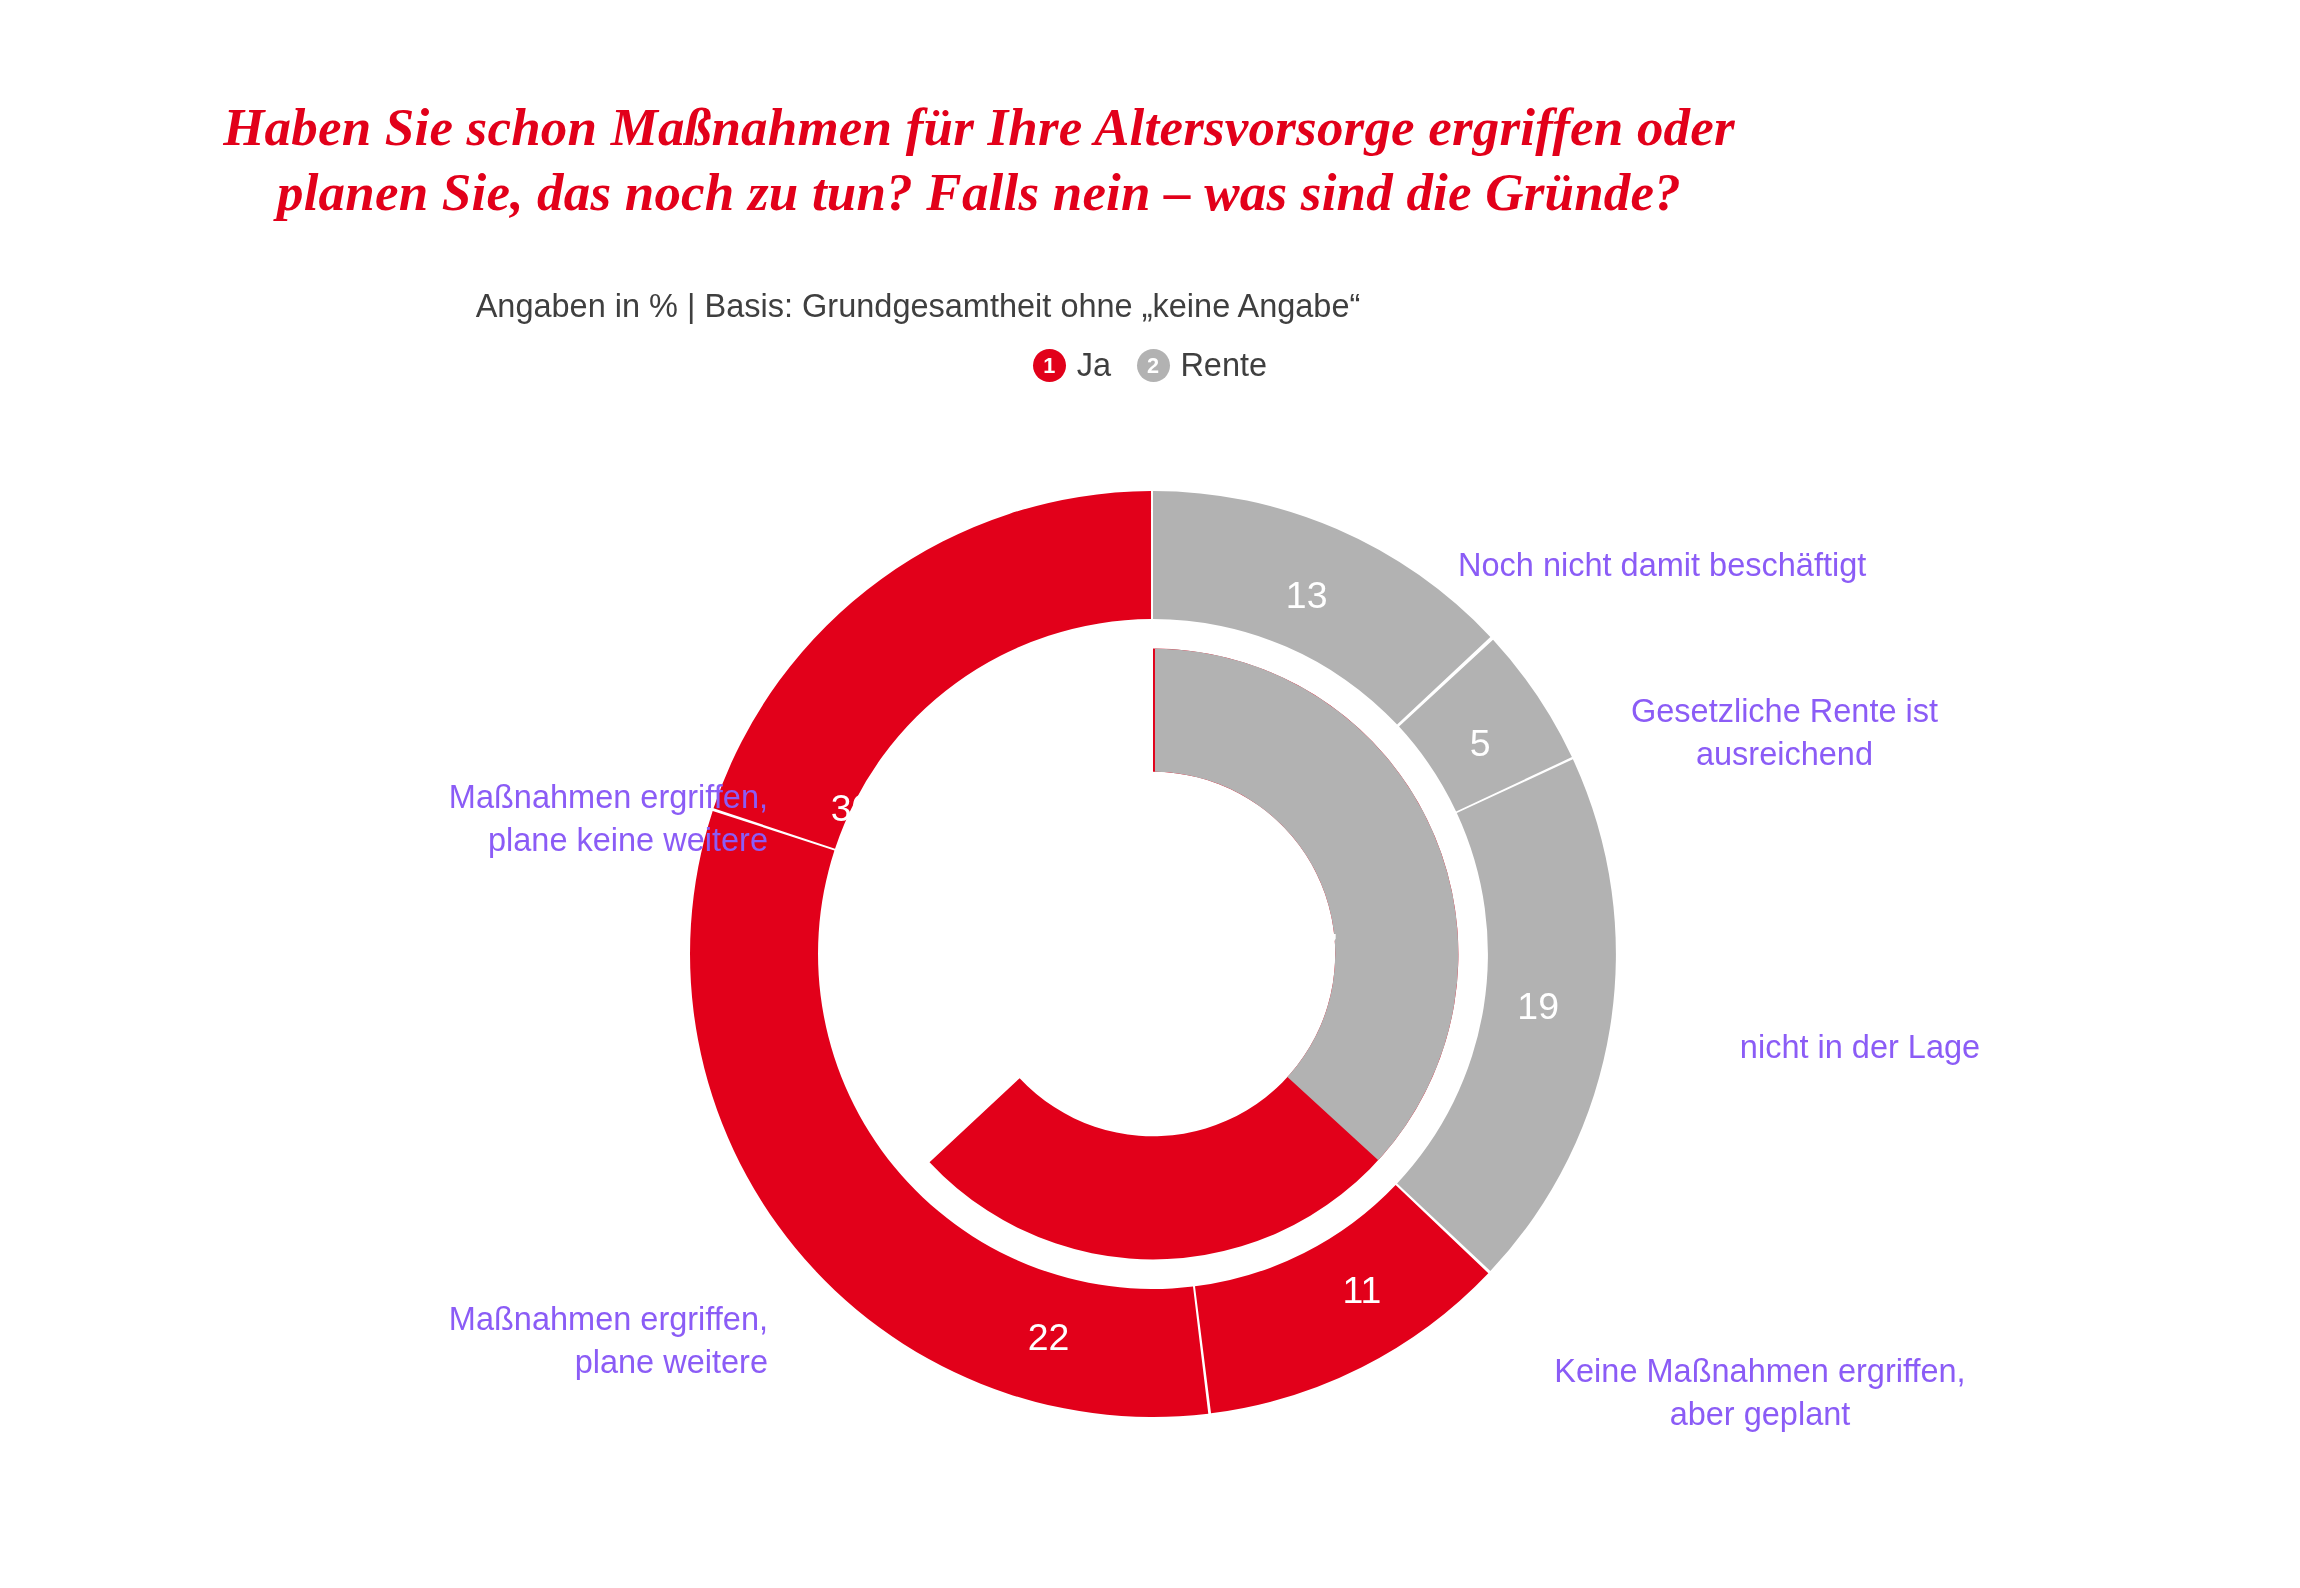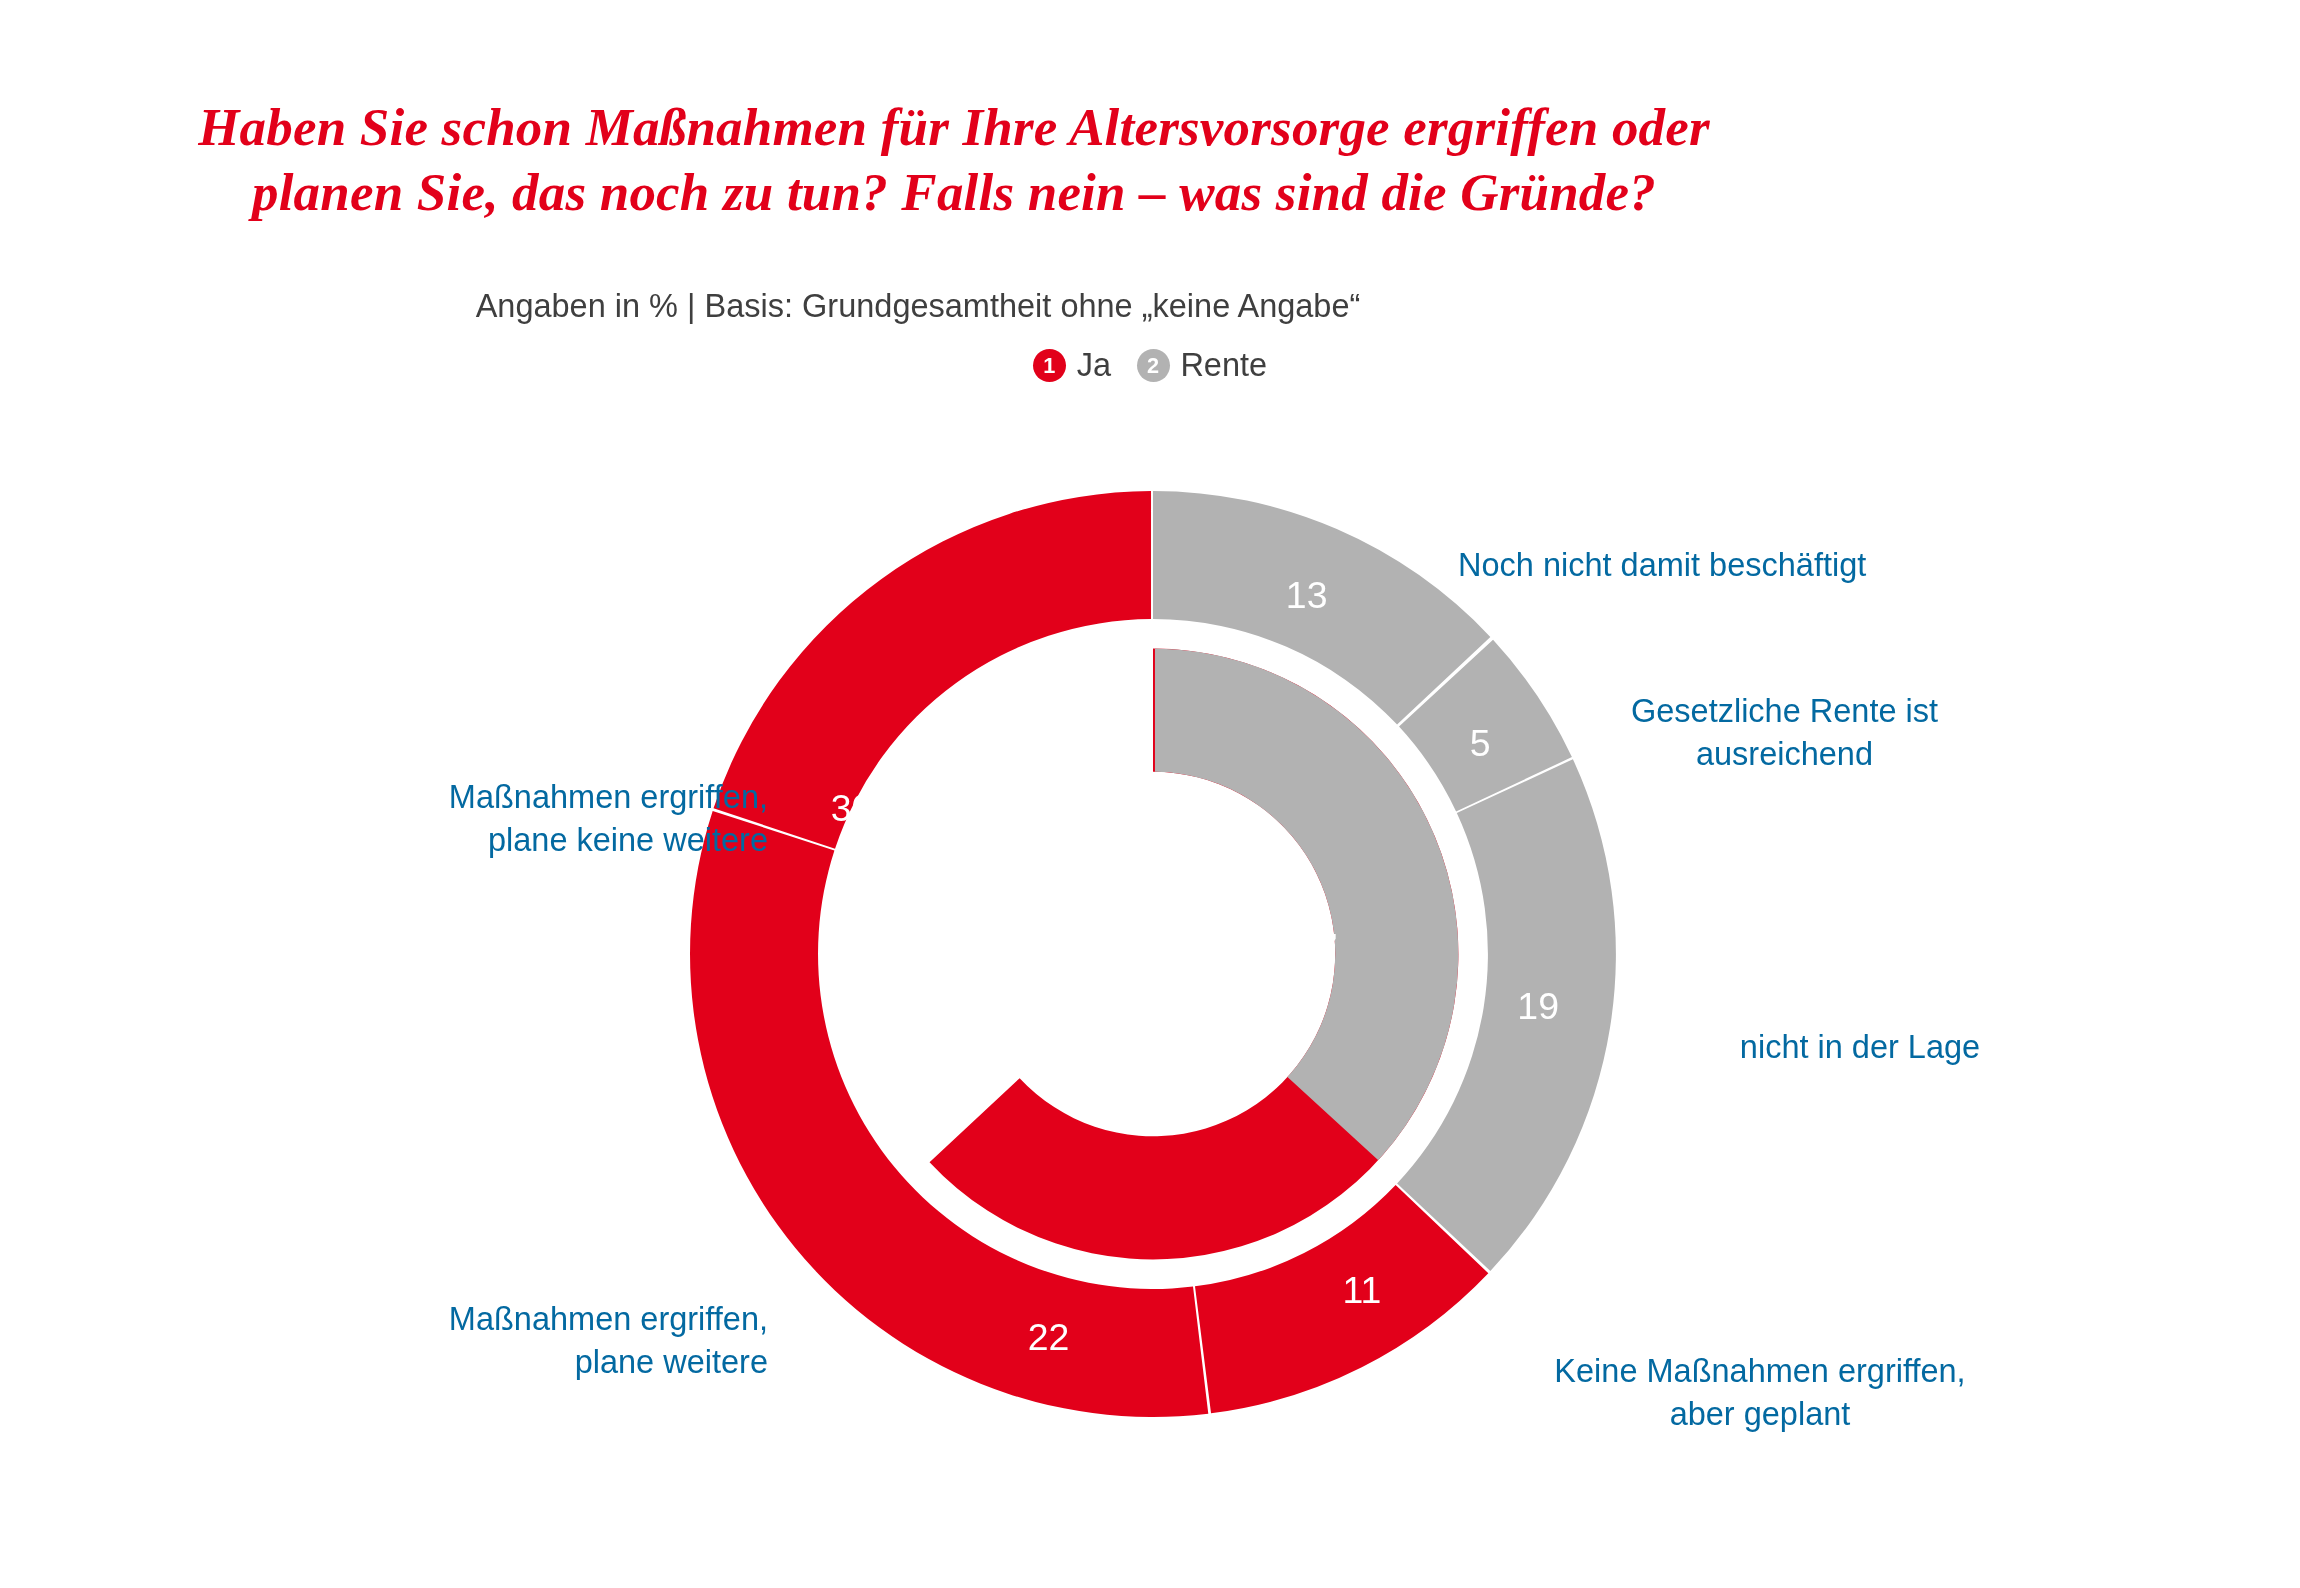--- a/index.html
+++ b/index.html
@@ -29,20 +29,21 @@
     left: 0;
     width: 1908px;
     text-align: center;
     font-family: "Liberation Serif", serif;
     font-style: italic;
     font-weight: bold;
     font-size: 53px;
     line-height: 1.22;
     color: #e2001a;
     letter-spacing: 0.2px;
+    padding-left: 25px;
   }
   .title .line2 { display: block; }
 
   .subtitle {
     position: absolute;
     top: 288px;
     left: 0;
     width: 1836px;
     text-align: center;
     font-size: 32.5px;
@@ -101,21 +102,21 @@
     font-family: "Liberation Sans", sans-serif;
     font-size: 66px;
     fill: #ffffff;
   }
 
   
   .label {
     position: absolute;
     font-size: 32.5px;
     line-height: 1.32;
-    color: #0369a1;
+    color: #8b5cf6;
   }
   .label.right { text-align: left; }
   .label.left  { text-align: right; margin-top: 17px; }
 
   #label-noch-nicht      { left: 1458px; top: 544px;  width: 552px; }
   #label-gesetzliche     { left: 1568px; top: 690px;  width: 433px; text-align: center; }
   #label-finanziell      { left: 1663px; top: 1026px; width: 394px; text-align: center;}
   #label-keine-geplant   { left: 1484px; top: 1350px; width: 552px; text-align: center;}
   #label-plane-keine     { left: 256px;  top: 759px;  width: 512px; }
   #label-plane-weitere   { left: 325px;  top: 1281px; width: 443px; }

